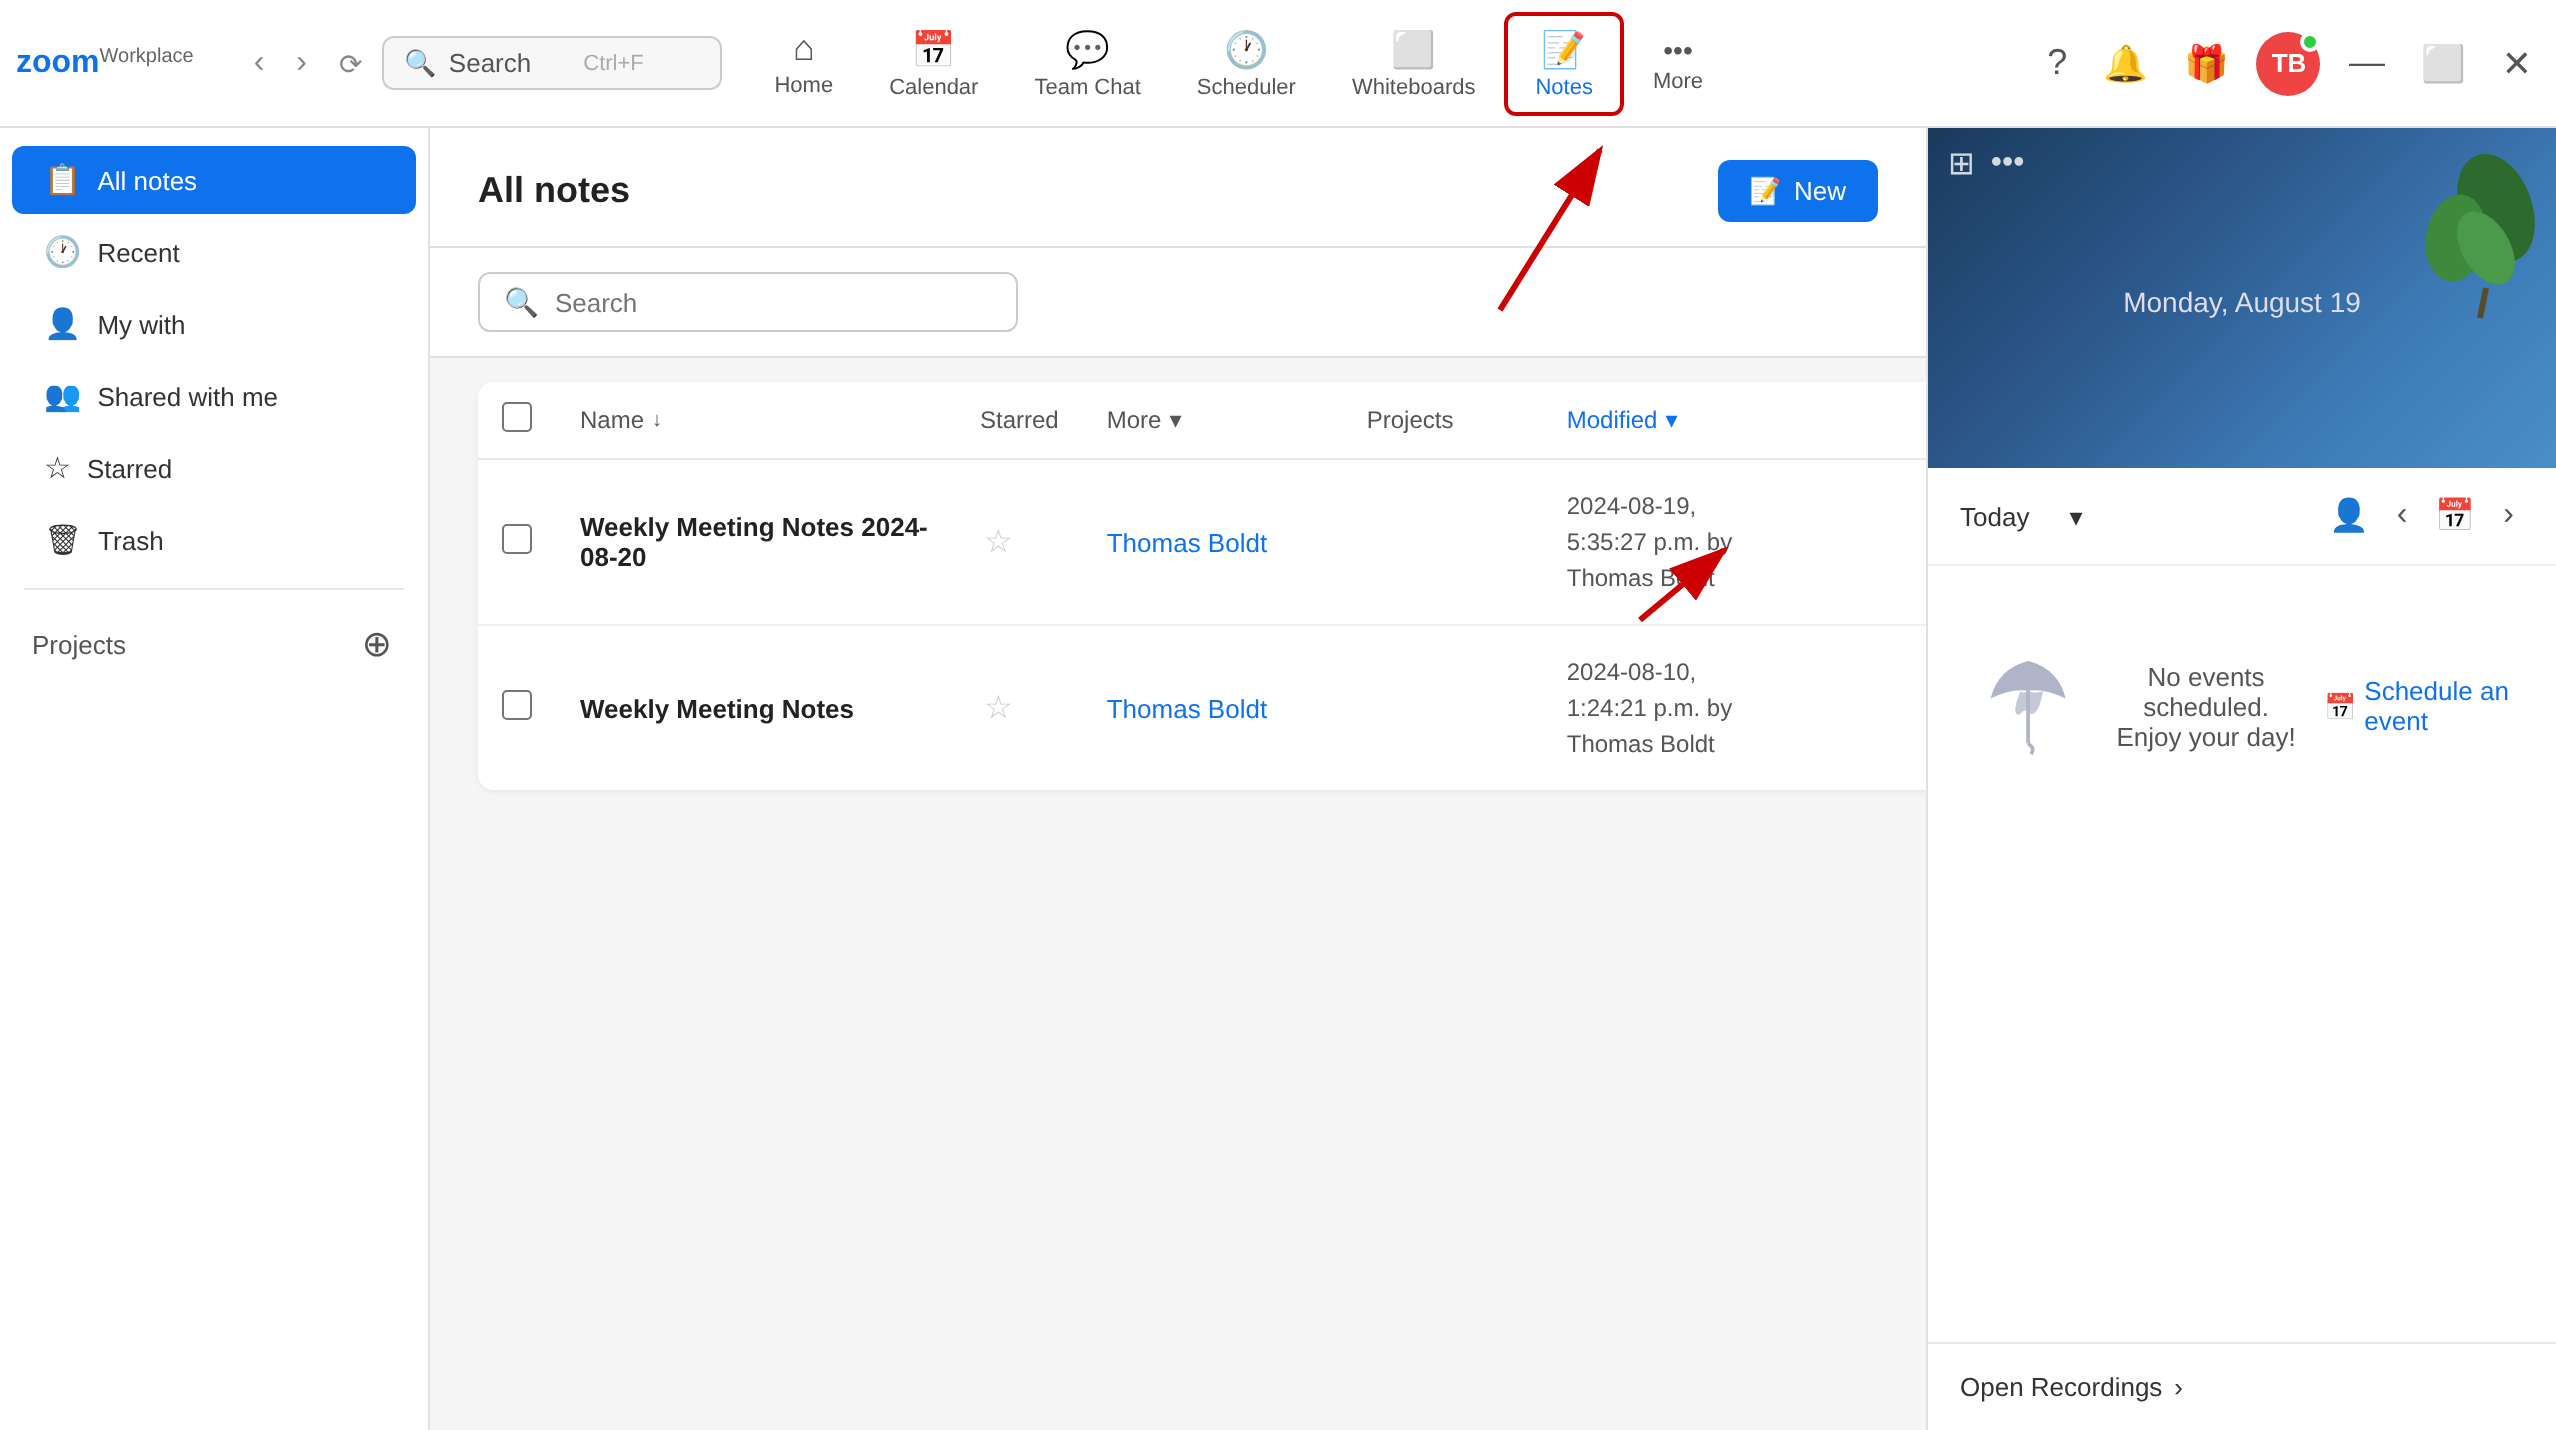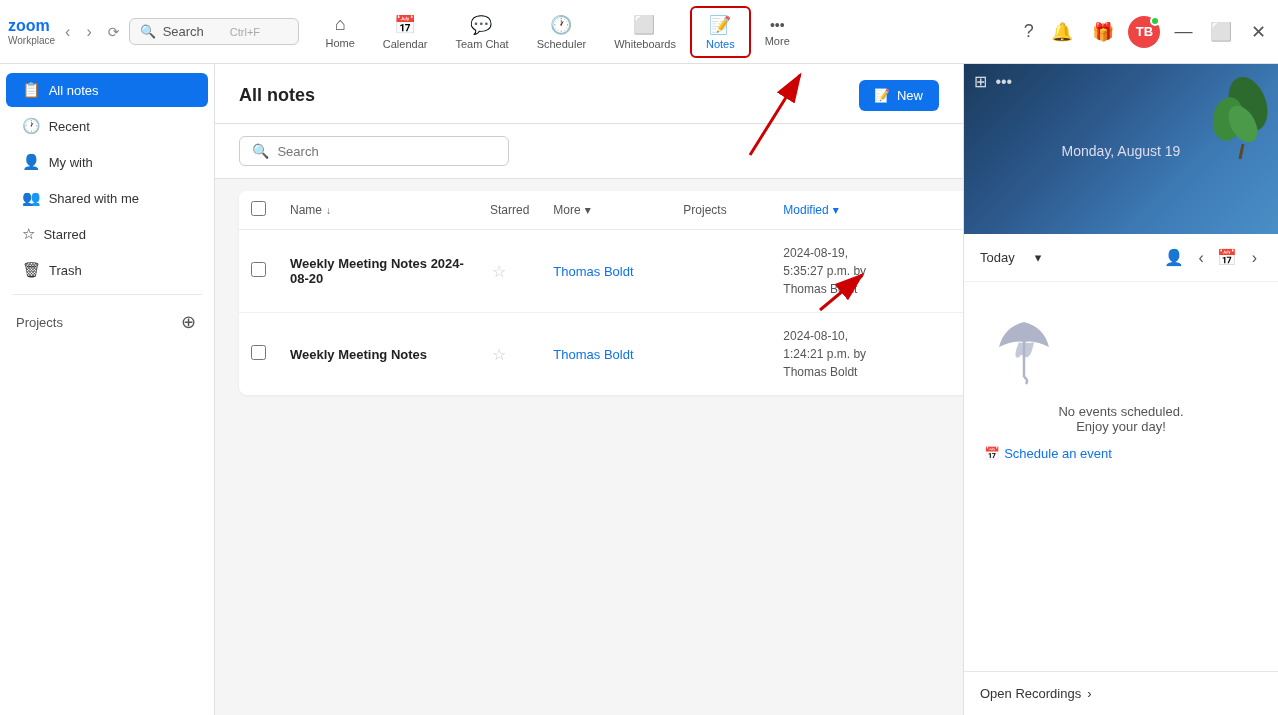--- a/index.html
+++ b/index.html
@@ -1,20 +1,20 @@
 <!DOCTYPE html>
 <html><head>
   <meta charset="utf-8">
   <style>
     * { box-sizing: border-box; margin: 0; padding: 0; }
     body { font-family: -apple-system, BlinkMacSystemFont, 'Segoe UI', Arial, sans-serif; font-size: 13px; background: #f0f0f0; width: 1278px; height: 715px; overflow: hidden; display: flex; flex-direction: column; }
 
     
     .top-bar { display: flex; align-items: center; background: #fff; border-bottom: 1px solid #e0e0e0; height: 64px; padding: 0 8px; gap: 4px; flex-shrink: 0; }
-    .logo { display: flex; flex-direction: column; align-items: flex-start; margin-right: 0; }
+    .logo { display: flex; flex-direction: row; align-items: flex-start; margin-right: 20px; }
     .logo-zoom { color: #0e72ed; font-size: 16px; font-weight: 700; }
     .logo-workplace { color: #666; font-size: 10px; }
     .nav-arrow { background: none; border: none; cursor: pointer; color: #888; font-size: 16px; padding: 4px 6px; border-radius: 4px; }
     .search-box { display: flex; align-items: center; border: 1px solid #ccc; border-radius: 6px; padding: 5px 10px; gap: 6px; background: #f7f7f7; min-width: 170px; cursor: pointer; }
     .search-box-text { color: #555; font-size: 13px; }
     .search-box-shortcut { color: #aaa; font-size: 11px; margin-left: 20px; }
     .nav-items { display: flex; align-items: center; gap: 0; margin-left: 8px; flex: 1; }
     .nav-item { display: flex; flex-direction: column; align-items: center; padding: 6px 14px; cursor: pointer; border-radius: 6px; color: #555; font-size: 11px; gap: 2px; border: none; background: none; }
     .nav-item.active { color: #0e72ed; border: 2px solid #0e72ed; border-radius: 6px; }
     .nav-icon { font-size: 18px; }
@@ -71,21 +71,21 @@
     .right-panel { width: 315px; background: #fff; border-left: 1px solid #e0e0e0; display: flex; flex-direction: column; flex-shrink: 0; }
     .right-panel-header { position: relative; height: 170px; background: linear-gradient(135deg, #1a3a5c 0%, #2d5a8e 40%, #3d7ab5 70%, #4a8fc7 100%); display: flex; flex-direction: column; justify-content: center; align-items: center; overflow: hidden; }
     .clock-time { font-size: 42px; font-weight: 300; color: #fff; letter-spacing: -1px; }
     .clock-date { font-size: 14px; color: #dde; margin-top: 4px; }
     .rp-icon-btn { background: none; border: none; cursor: pointer; color: rgba(255,255,255,0.8); font-size: 16px; }
     .calendar-section { padding: 12px 16px; border-bottom: 1px solid #f0f0f0; }
     .calendar-header { display: flex; align-items: center; justify-content: space-between; }
     .today-select { background: none; border: none; font-size: 13px; font-weight: 500; color: #333; cursor: pointer; display: flex; align-items: center; gap: 20px; }
     .cal-nav { display: flex; align-items: center; gap: 4px; }
     .cal-nav-btn { background: none; border: none; cursor: pointer; color: #555; font-size: 16px; padding: 2px 5px; }
-    .empty-calendar { display: flex; flex-direction: column; padding: 30px 20px; gap: 12px; }
+    .empty-calendar { display: flex; align-items: center; padding: 30px 20px; gap: 12px; }
     .schedule-link { color: #0e72ed; font-size: 13px; cursor: pointer; text-decoration: none; display: flex; align-items: center; gap: 4px; }
     .right-panel-footer { margin-top: auto; padding: 14px 16px; border-top: 1px solid #e8e8e8; }
     .open-recordings-btn { background: none; border: none; cursor: pointer; color: #333; font-size: 13px; font-weight: 500; display: flex; align-items: center; gap: 6px; }
 
     
     .cb { width: 15px; height: 15px; cursor: pointer; }
   </style>
 </head>
 <body>
 

